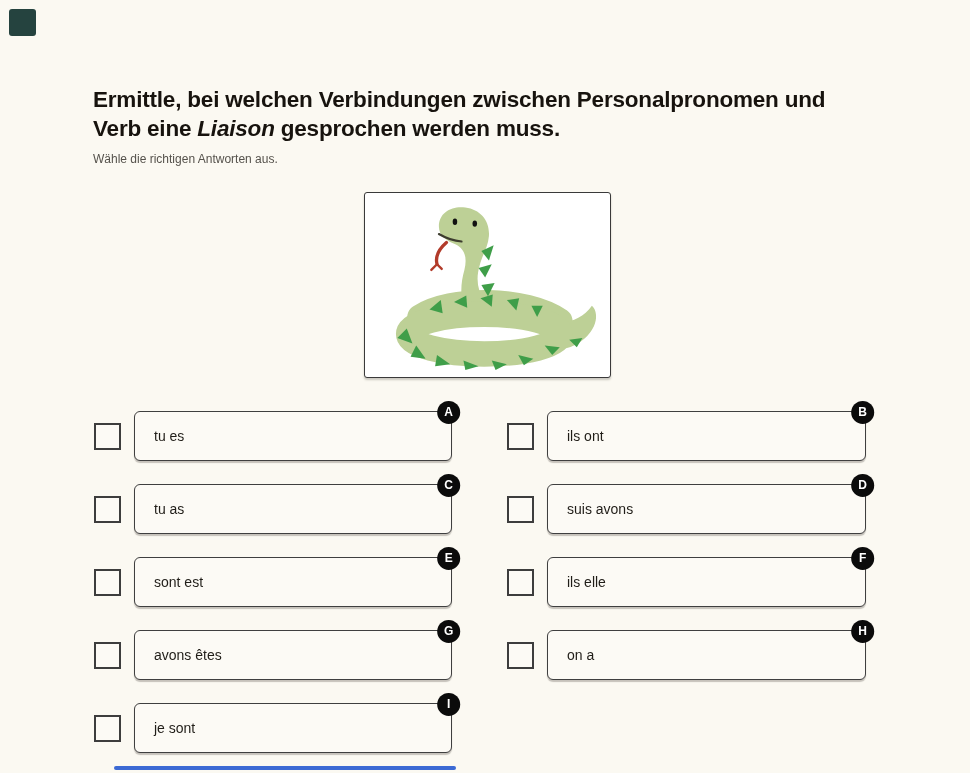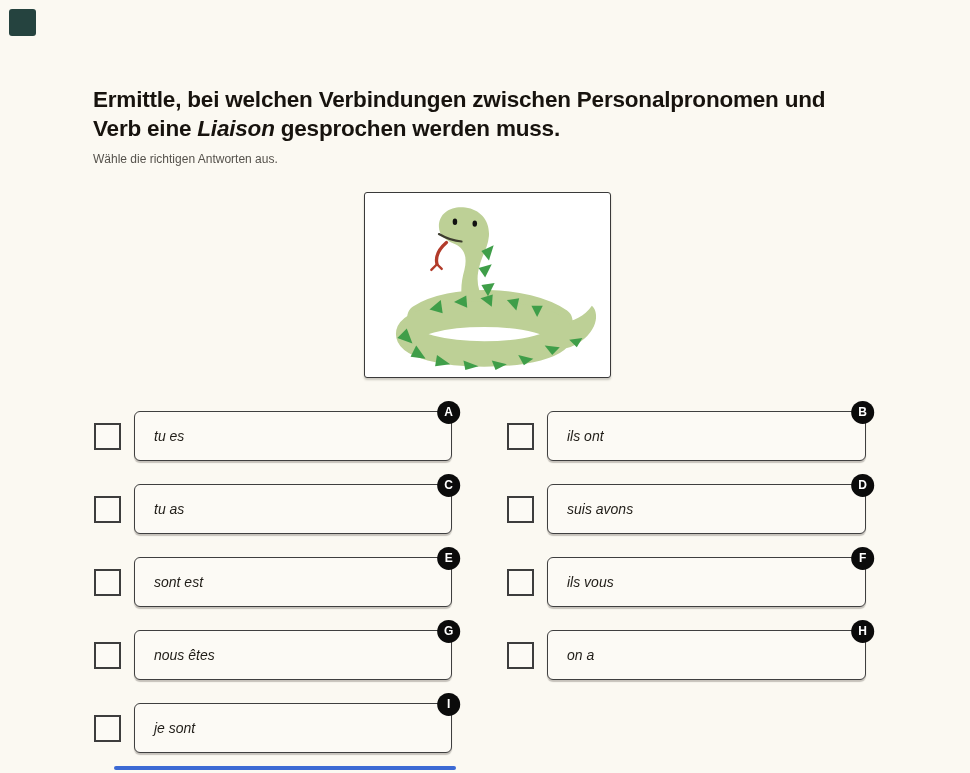--- a/index.html
+++ b/index.html
@@ -34,21 +34,21 @@
   .checkbox{
     width:23px;height:23px;flex:0 0 auto;margin-right:13px;
     border:2px solid #3D3D3D;background:#FCFAF5;
   }
   .option-box{
     position:relative;flex:1;height:50px;box-sizing:border-box;
     border:1.5px solid #3F3F3F;border-radius:6px;background:#FCFAF5;
     box-shadow:0 2px 1px rgba(60,55,45,0.28);
     display:flex;align-items:center;padding-left:19px;
   }
-  .option-label{font-size:14px;color:#201D18;font-style:italic;}
+  .option-label{font-size:14px;color:#201D18;}
   .badge{
     position:absolute;top:0;right:0;transform:translate(40%,-48%);
     width:23px;height:23px;border-radius:50%;background:#0B0B0B;
     color:#FFFFFF;font-size:12px;font-weight:bold;line-height:23px;
     display:flex;align-items:center;justify-content:center;
   }
   .progress-line{
     position:absolute;left:114px;top:766px;width:342px;height:4px;
     border-radius:2px;background:#3C6AD4;
   }
@@ -136,21 +136,21 @@
   <div class="option-row">
     <div class="checkbox"></div>
     <div class="option-box">
       <span class="option-label">sont est</span>
       <span class="badge">E</span>
     </div>
   </div>
   <div class="option-row">
     <div class="checkbox"></div>
     <div class="option-box">
-      <span class="option-label">nous êtes</span>
+      <span class="option-label">avons êtes</span>
       <span class="badge">G</span>
     </div>
   </div>
   <div class="option-row">
     <div class="checkbox"></div>
     <div class="option-box">
       <span class="option-label">je sont</span>
       <span class="badge">I</span>
     </div>
   </div>
@@ -167,21 +167,21 @@
   <div class="option-row">
     <div class="checkbox"></div>
     <div class="option-box">
       <span class="option-label">suis avons</span>
       <span class="badge">D</span>
     </div>
   </div>
   <div class="option-row">
     <div class="checkbox"></div>
     <div class="option-box">
-      <span class="option-label">ils vous</span>
+      <span class="option-label">ils elle</span>
       <span class="badge">F</span>
     </div>
   </div>
   <div class="option-row">
     <div class="checkbox"></div>
     <div class="option-box">
       <span class="option-label">on a</span>
       <span class="badge">H</span>
     </div>
   </div>

